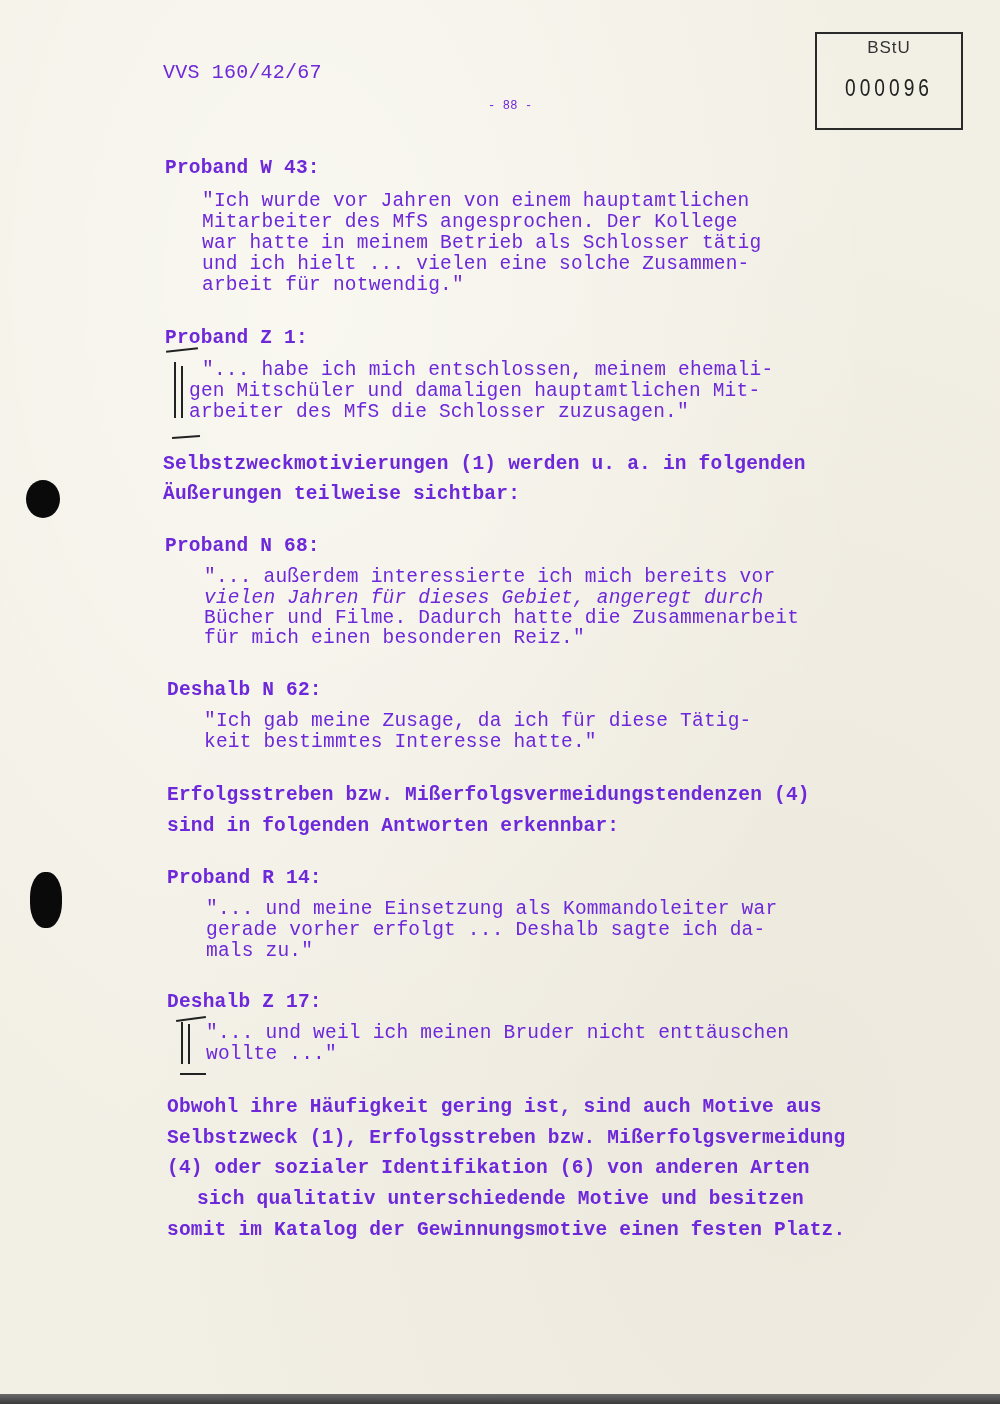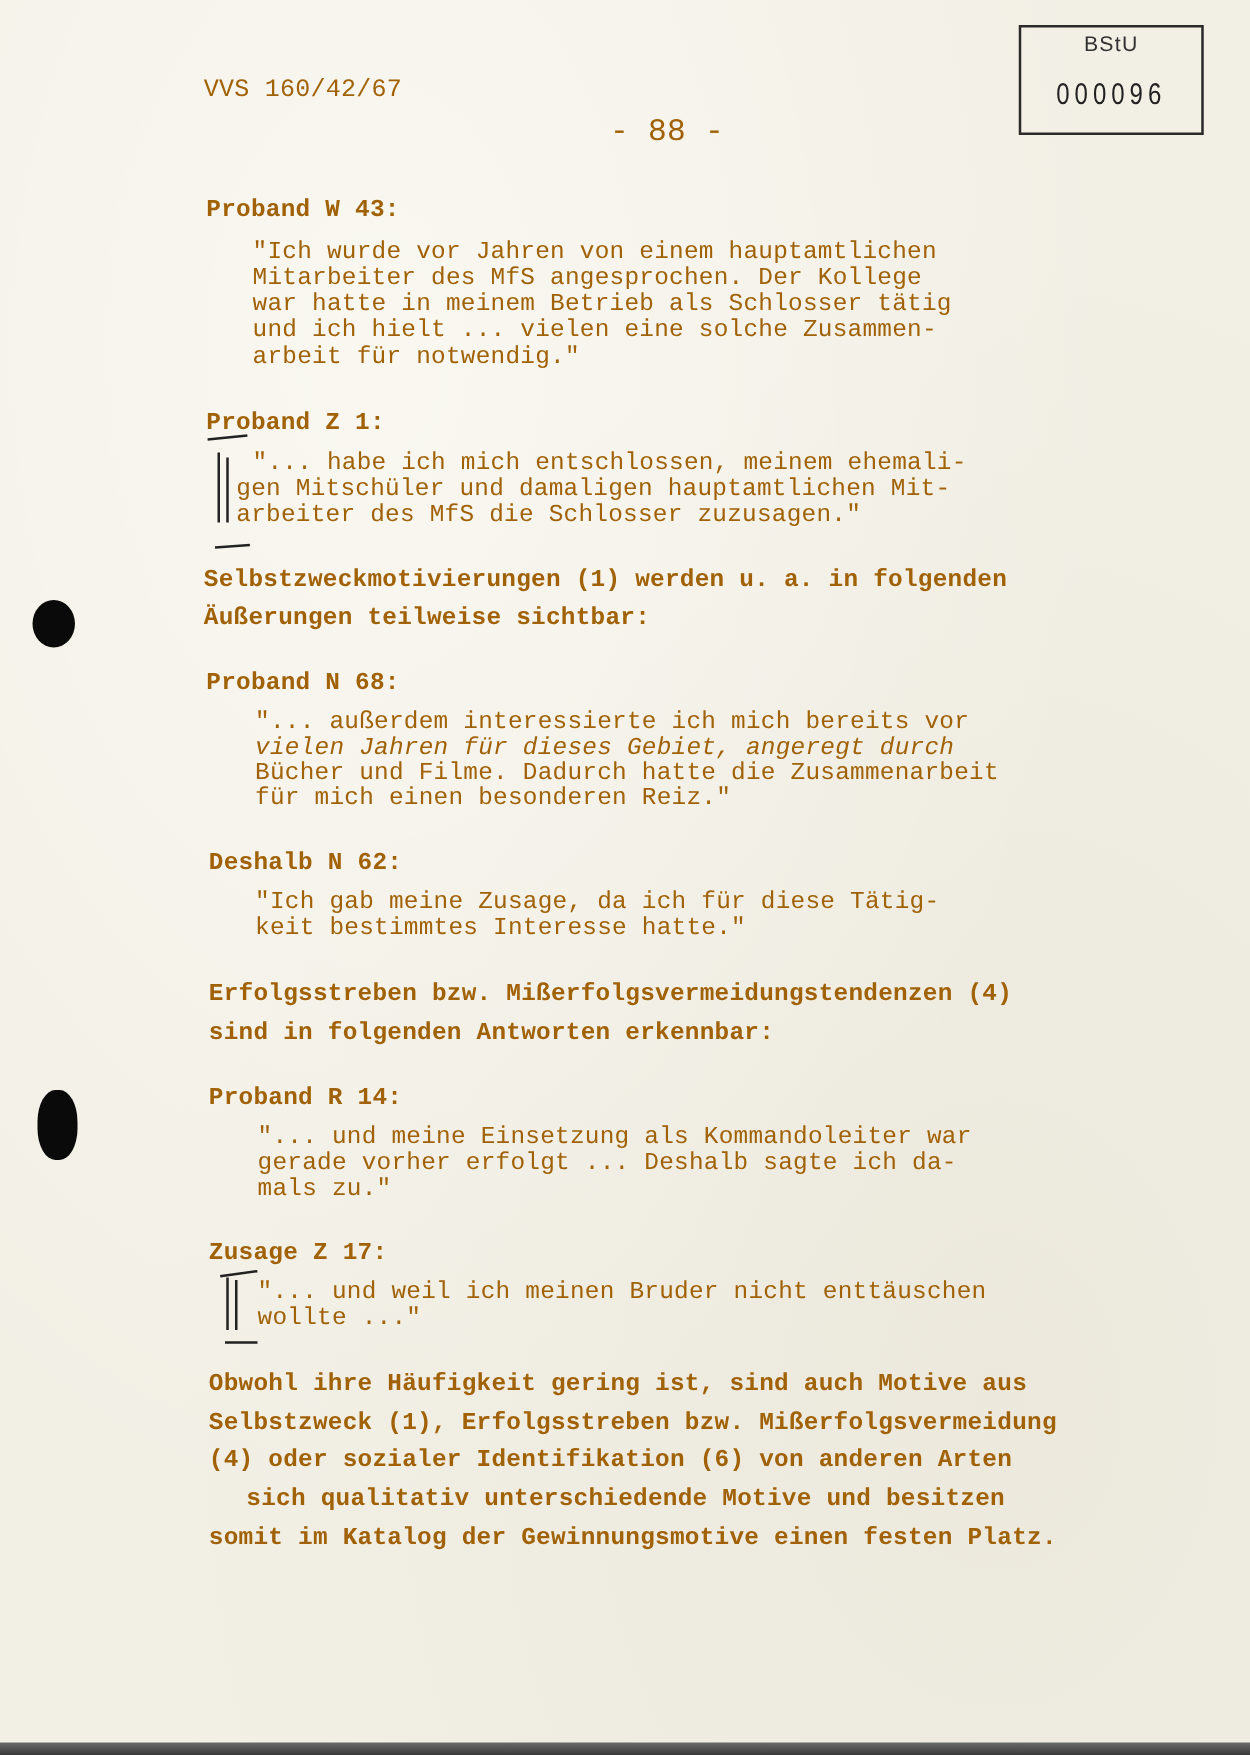--- a/index.html
+++ b/index.html
@@ -14,55 +14,55 @@
       background:
         radial-gradient(ellipse at 30% 20%, rgba(255,255,250,0.55), rgba(0,0,0,0) 60%),
         radial-gradient(ellipse at 80% 80%, rgba(225,220,205,0.35), rgba(0,0,0,0) 60%),
         #f2efe5;
     }
     .bottom-edge {
       position: absolute; left: 0; right: 0; bottom: 0; height: 10px;
       background: linear-gradient(#6a6a6a, #3a3a3a);
     }
     .stamp {
-      position: absolute; left: 815px; top: 20px; width: 148px; height: 88px;
+      position: absolute; left: 815px; top: 32px; width: 148px; height: 98px;
       border: 2px solid #2a2a2a; box-sizing: border-box;
     }
     .stamp-title {
       position: absolute; left: 0; right: 0; top: 4px; text-align: center;
       font-family: "Liberation Sans", sans-serif; font-size: 17px; color: #333;
       letter-spacing: 1px;
     }
     .stamp-number {
       position: absolute; left: 0; right: 0; top: 40px; text-align: center;
       font-family: "Liberation Sans", sans-serif; font-size: 24px; color: #222;
       letter-spacing: 5px; transform: scaleX(0.8);
     }
     .t {
       position: absolute; font-size: 19.5px; line-height: 20.5px; white-space: pre;
-      letter-spacing: 0.2px; color: #a16207;
+      letter-spacing: 0.2px; color: #6d28d9;
     }
     .b { font-weight: bold; }
     .hole {
       position: absolute; background: #0a0a0a; border-radius: 50%;
     }
     .mark { position: absolute; background: #222; }
   </style>
 </head>
 <body>
 
 <div class="page-bg"></div>
 
 <div class="stamp">
   <div class="stamp-title">BStU</div>
   <div class="stamp-number">000096</div>
 </div>
 
 <div class="t" style="left:163px; top:63px; font-size:20px;">VVS 160/42/67</div>
-<div class="t" style="left:488px; top:96px; font-size:25px;">- 88 -</div>
+<div class="t" style="left:488px; top:96px; font-size:12px;">- 88 -</div>
 
 <div class="hole" style="left:26px; top:480px; width:34px; height:38px;"></div>
 <div class="hole" style="left:30px; top:872px; width:32px; height:56px; border-radius:45%;"></div>
 
 <div class="t b" style="left:165px; top:158px;">Proband W 43:</div>
 <div class="t" style="left:202px; top:191px;">"Ich wurde vor Jahren von einem hauptamtlichen</div>
 <div class="t" style="left:202px; top:212px;">Mitarbeiter des MfS angesprochen. Der Kollege</div>
 <div class="t" style="left:202px; top:233px;">war hatte in meinem Betrieb als Schlosser tätig</div>
 <div class="t" style="left:202px; top:254px;">und ich hielt ... vielen eine solche Zusammen-</div>
 <div class="t" style="left:202px; top:275px;">arbeit für notwendig."</div>
@@ -90,21 +90,21 @@
 <div class="t" style="left:204px; top:732px;">keit bestimmtes Interesse hatte."</div>
 
 <div class="t b" style="left:167px; top:785px;">Erfolgsstreben bzw. Mißerfolgsvermeidungstendenzen (4)</div>
 <div class="t b" style="left:167px; top:816px;">sind in folgenden Antworten erkennbar:</div>
 
 <div class="t b" style="left:167px; top:868px;">Proband R 14:</div>
 <div class="t" style="left:206px; top:899px;">"... und meine Einsetzung als Kommandoleiter war</div>
 <div class="t" style="left:206px; top:920px;">gerade vorher erfolgt ... Deshalb sagte ich da-</div>
 <div class="t" style="left:206px; top:941px;">mals zu."</div>
 
-<div class="t b" style="left:167px; top:992px;">Zusage Z 17:</div>
+<div class="t b" style="left:167px; top:992px;">Deshalb Z 17:</div>
 <div class="mark" style="left:176px; top:1018px; width:30px; height:2px; transform:rotate(-8deg);"></div>
 <div class="mark" style="left:181px; top:1022px; width:2px; height:42px;"></div>
 <div class="mark" style="left:188px; top:1024px; width:2px; height:40px;"></div>
 <div class="mark" style="left:180px; top:1073px; width:26px; height:2px;"></div>
 <div class="t" style="left:206px; top:1023px;">"... und weil ich meinen Bruder nicht enttäuschen</div>
 <div class="t" style="left:206px; top:1044px;">wollte ..."</div>
 
 <div class="t b" style="left:167px; top:1097px;">Obwohl ihre Häufigkeit gering ist, sind auch Motive aus</div>
 <div class="t b" style="left:167px; top:1128px;">Selbstzweck (1), Erfolgsstreben bzw. Mißerfolgsvermeidung</div>
 <div class="t b" style="left:167px; top:1158px;">(4) oder sozialer Identifikation (6) von anderen Arten</div>

